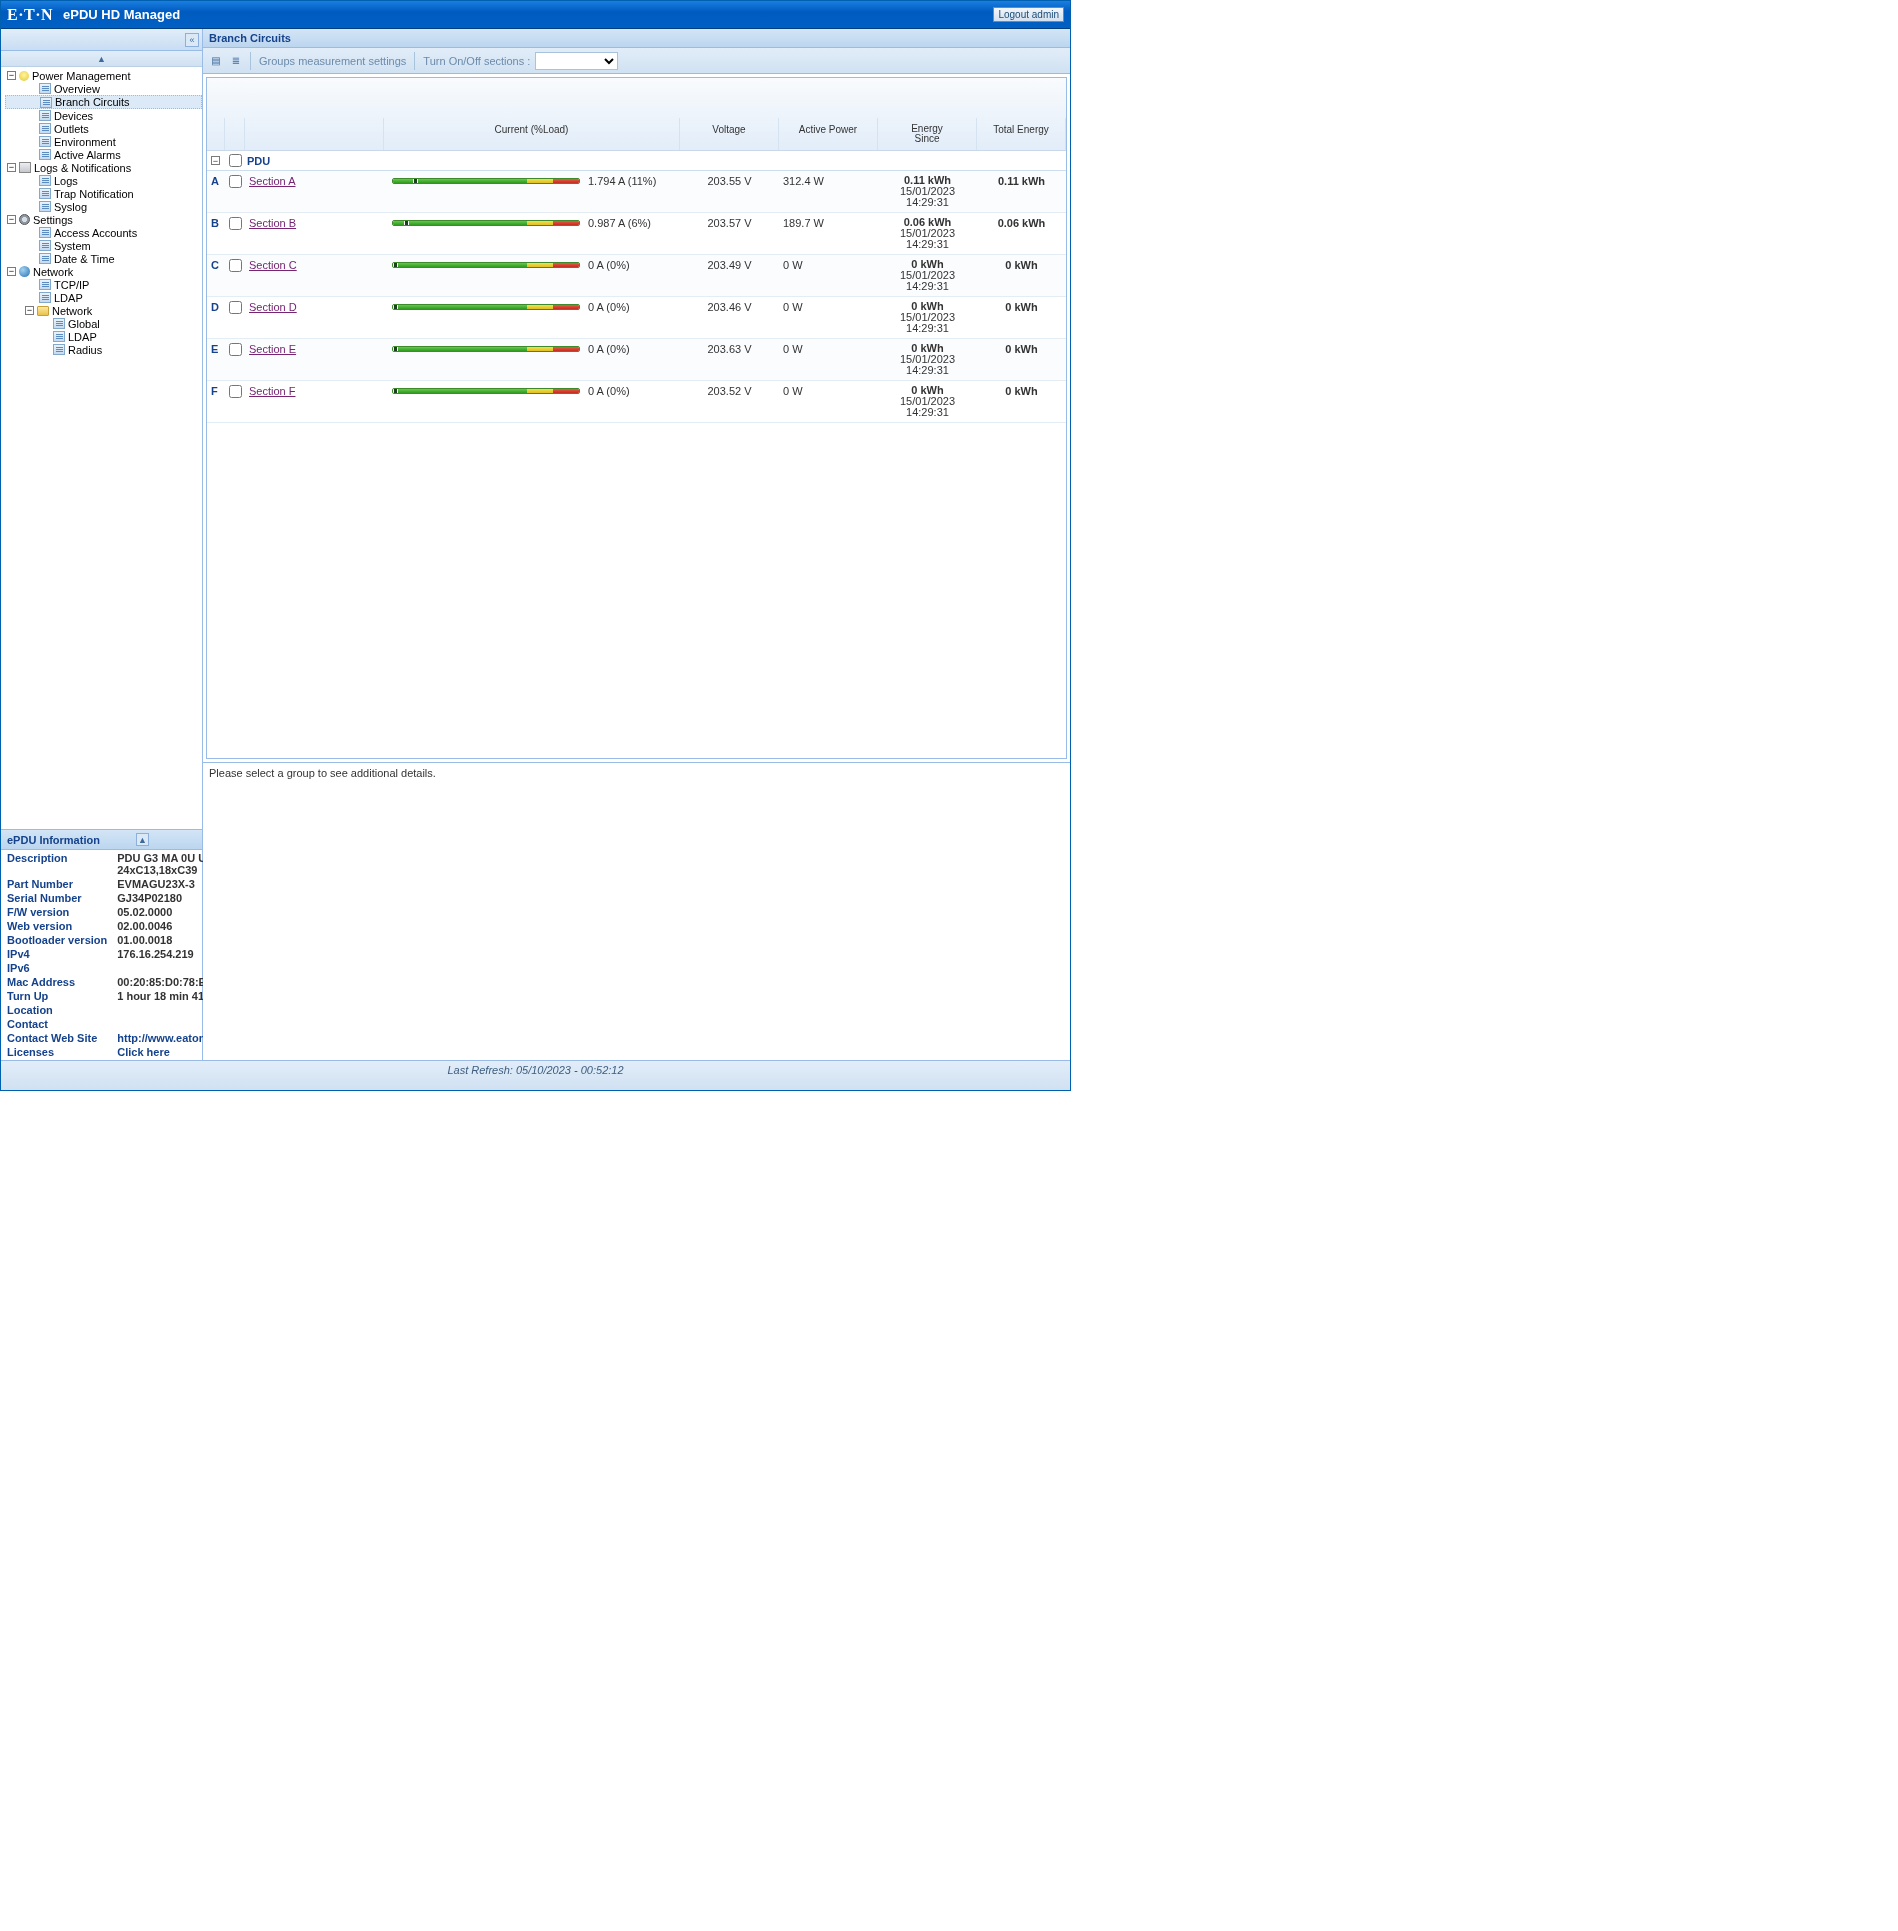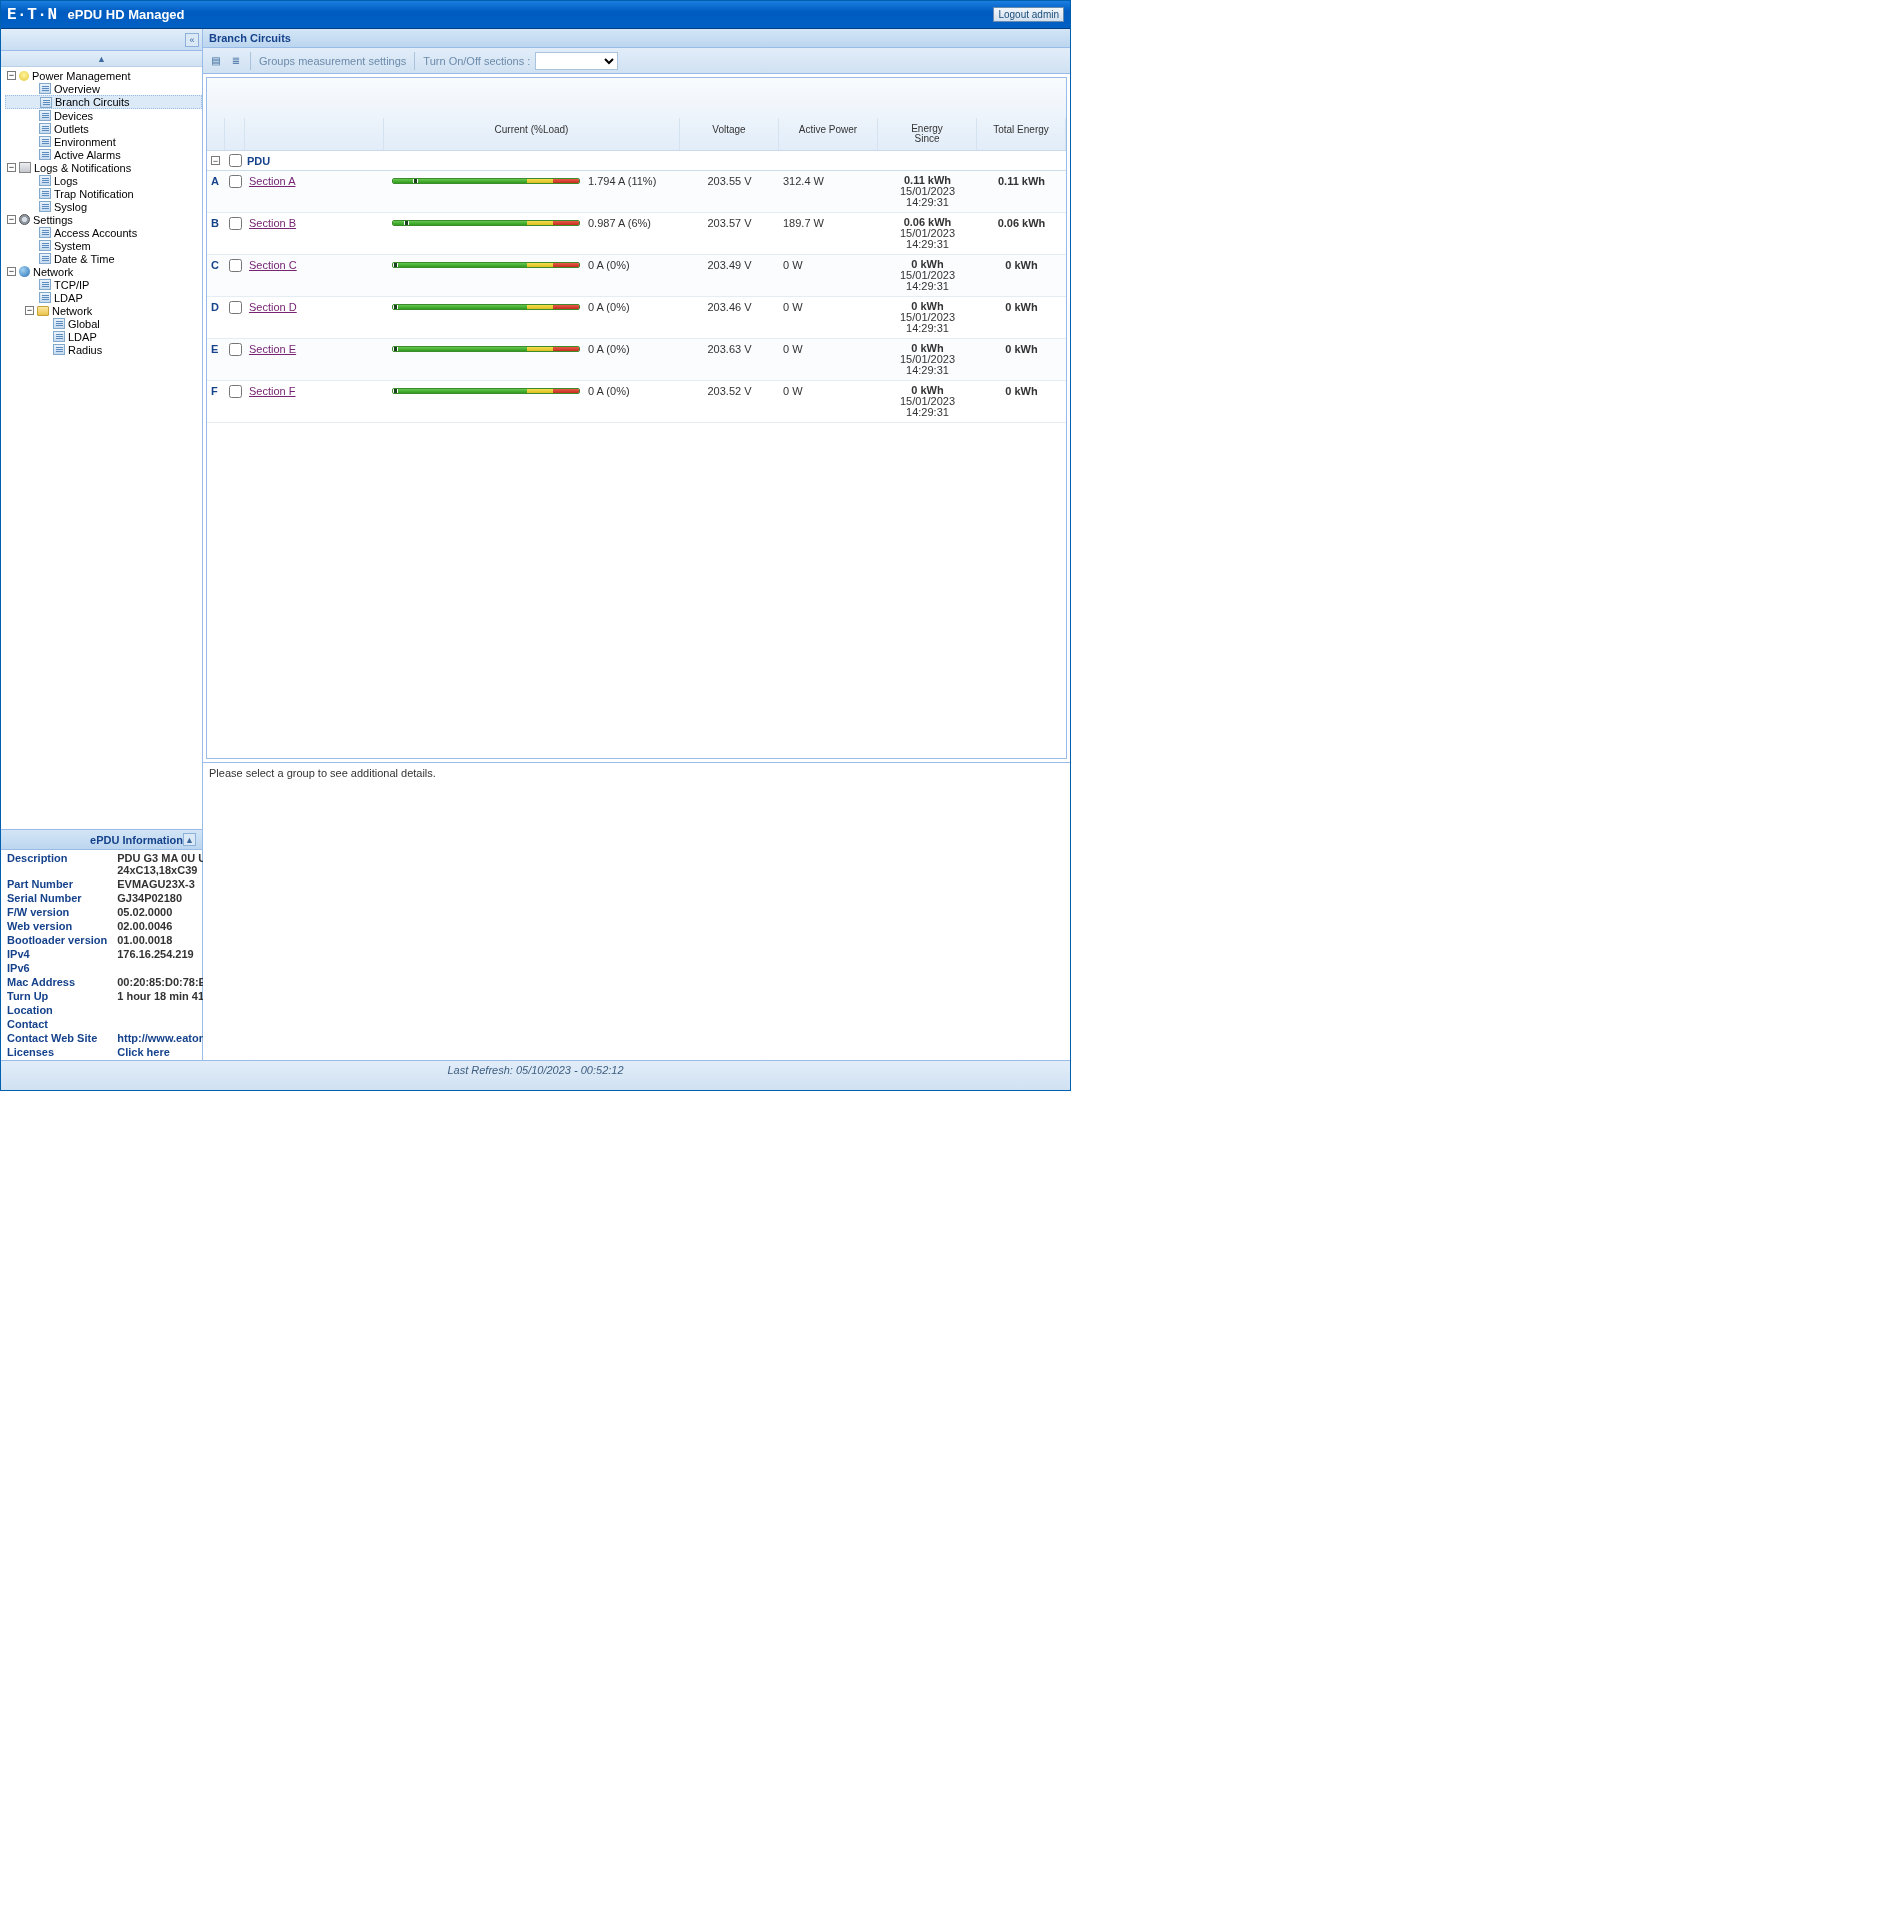--- a/index.html
+++ b/index.html
@@ -22,21 +22,21 @@
   color: #fff;
   display: flex;
   align-items: center;
   height: 28px;
   padding: 0 6px;
   font-size: 13px;
   font-weight: bold;
   border-bottom: 1px solid #003e80;
 }
 .logo {
-  font-family: Liberation Mono, monospace;
+  font-family: Liberation Serif, serif;
   font-size: 16px;
   font-weight: 900;
   letter-spacing: 0.5px;
   margin-right: 10px;
 }
 .header .spacer { flex: 1; }
 .logout-btn {
   background: linear-gradient(to bottom, #f2f6fb, #d3e0ee);
   border: 1px solid #6a8bb0;
   color: #1a4c78;
@@ -127,21 +127,21 @@
 .info-panel {
   border-top: 1px solid #99BBE8;
 }
 .info-title {
   background: linear-gradient(to bottom, #d3e5f6, #bcd6ef);
   border-bottom: 1px solid #99BBE8;
   padding: 3px 6px;
   font-weight: bold;
   color: #15428B;
   font-size: 11px;
-  display: flex; justify-content: flex-end; align-items: center;
+  display: flex; justify-content: flex-start; align-items: center; gap: 36px;
 }
 .info-title .up { font-size: 9px; color: #3d6a9c; cursor: pointer; border: 1px solid #8cb0da; width: 13px; height: 13px; display: inline-flex; align-items: center; justify-content: center; background: #dbe9f6; }
 .info-table { font-size: 11px; }
 .info-table td { padding: 0 4px; vertical-align: top; }
 .info-table td:first-child { color: #15428B; font-weight: bold; white-space: nowrap; width: 77px; }
 .info-table a { color: #15428B; font-weight: bold; }
 .content {
   flex: 1;
   display: flex;
   flex-direction: column;

